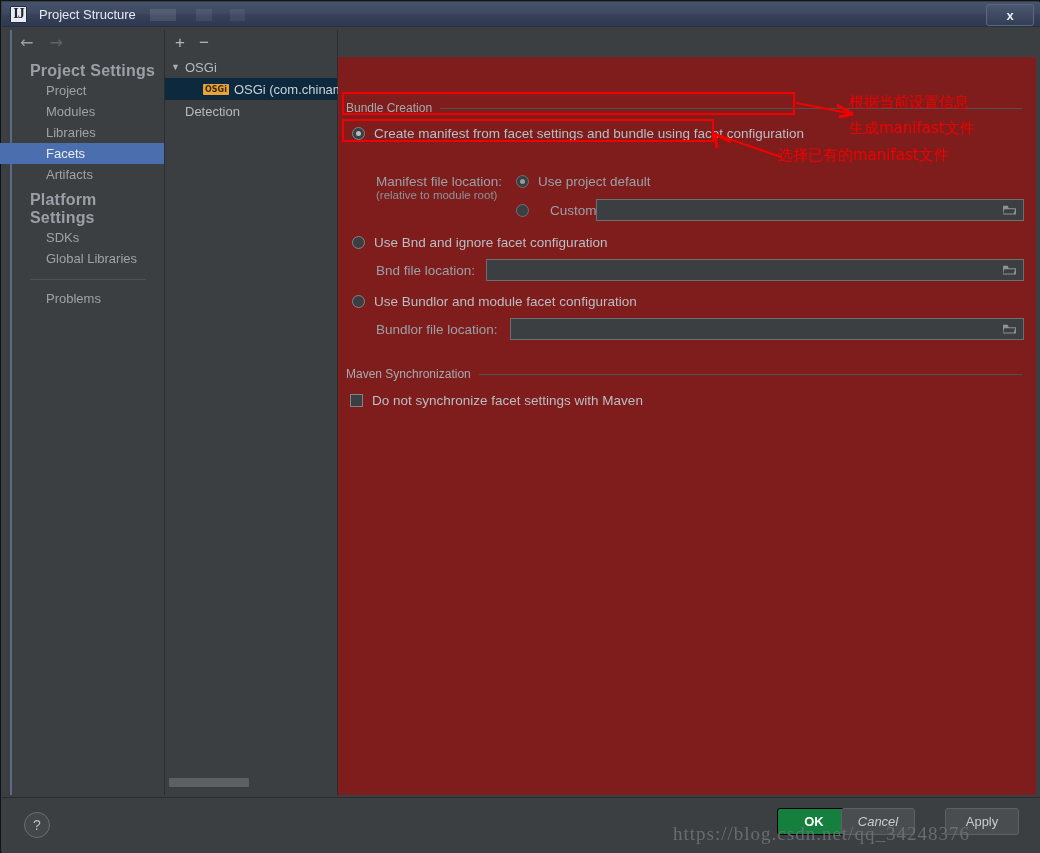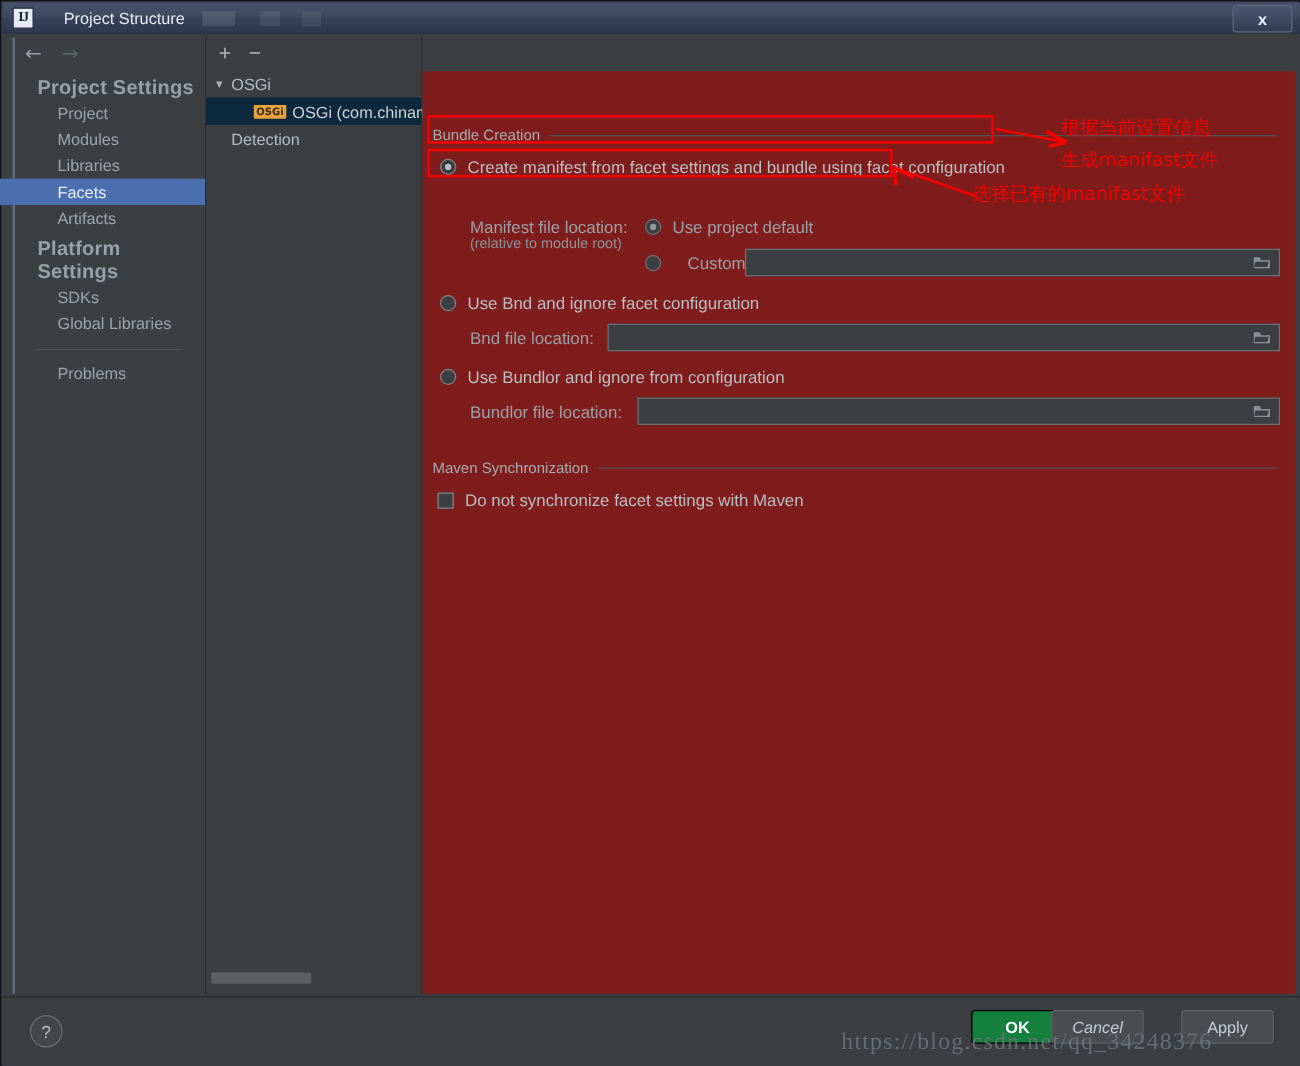--- a/index.html
+++ b/index.html
@@ -21,24 +21,24 @@
   }
   
   #titlebar{
     position:absolute;left:1px;top:1px;width:1038px;height:25px;
     background:linear-gradient(to bottom,#46526b 0%,#3f4a61 45%,#36415a 55%,#2e3950 100%);
     border-bottom:1px solid #243046;
     display:flex;align-items:center;
     box-sizing:border-box;
   }
   #title-icon{
-    width:15px;height:15px;margin-left:8px;margin-right:24px;
+    width:15px;height:15px;margin-left:8px;margin-right:12px;
     background:#e8ecf2;border:1px solid #222c3c;border-radius:1px;
     display:flex;align-items:center;justify-content:center;
-    font-size:11px;font-weight:bold;color:#1d2633;
+    font-size:14px;font-weight:bold;color:#1d2633;
     font-family:"Liberation Serif","DejaVu Serif",serif;
     letter-spacing:-1px;
   }
   #title-text{
     font-size:13px;color:#e6eaf0;
     font-family:"Liberation Sans","DejaVu Sans",sans-serif;
   }
   #title-ghost{
     flex:1;height:12px;margin-left:14px;margin-top:2px;
     background:
@@ -329,21 +329,21 @@
           <span style="padding-left:5px;line-height:20px;display:block;"></span>
           <svg class="folder-ico" viewBox="0 0 16 13">
             <path d="M1 3 L6 3 L7.3 4.6 L15 4.6 L15 11.5 L1 11.5 Z" fill="#8d9297"></path>
             <path d="M1 2 L6 2 L7 3.4 L1 3.4 Z" fill="#8d9297"></path>
             <path d="M2.4 5.8 L14 5.8 L12.7 10.4 L1.2 10.4 Z" fill="#3c3f41"></path>
           </svg>
         </div>
 
         <div class="optrow" style="position:absolute;left:14px;top:237px;">
           <span class="radio"></span>
-          <span class="lbl">Use Bundlor and ignore from configuration</span>
+          <span class="lbl">Use Bundlor and module facet configuration</span>
         </div>
 
         <div class="lbl dim" style="position:absolute;left:38px;top:265px;">Bundlor file location:</div>
 
         <div class="textfield" style="position:absolute;left:172px;top:261px;width:514px;">
           <span style="padding-left:5px;line-height:20px;display:block;"></span>
           <svg class="folder-ico" viewBox="0 0 16 13">
             <path d="M1 3 L6 3 L7.3 4.6 L15 4.6 L15 11.5 L1 11.5 Z" fill="#8d9297"></path>
             <path d="M1 2 L6 2 L7 3.4 L1 3.4 Z" fill="#8d9297"></path>
             <path d="M2.4 5.8 L14 5.8 L12.7 10.4 L1.2 10.4 Z" fill="#3c3f41"></path>

